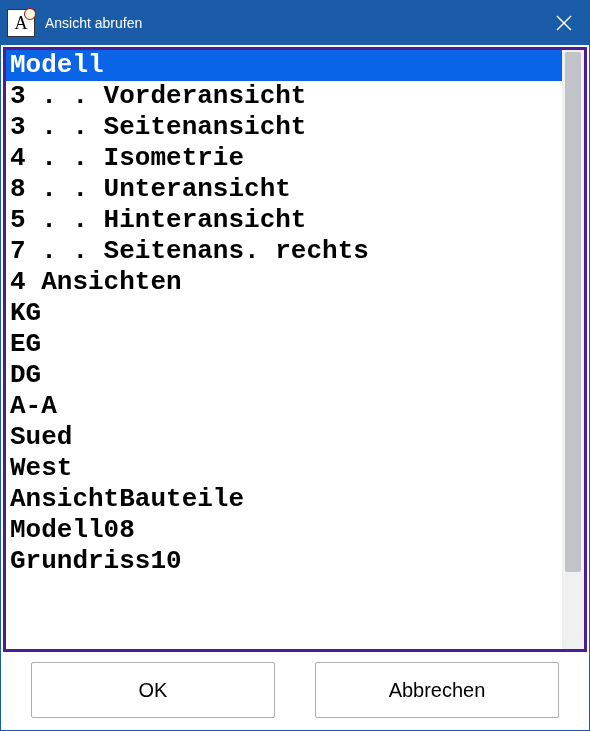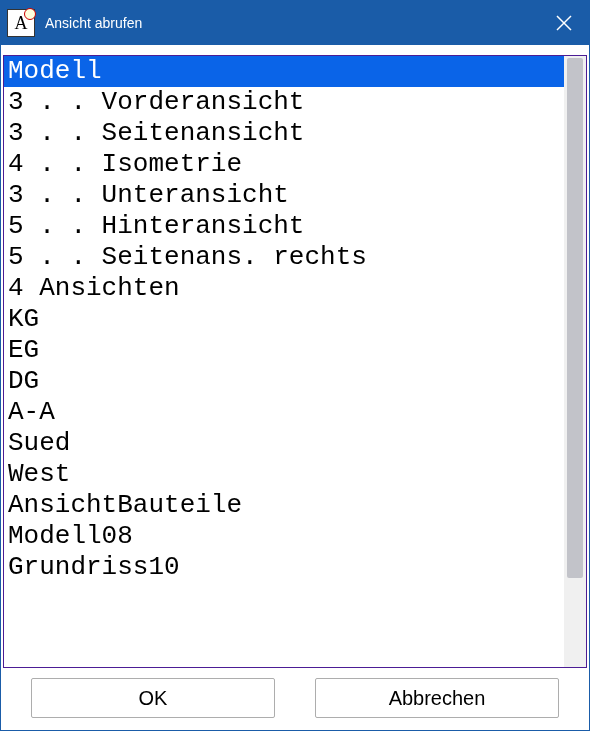--- a/index.html
+++ b/index.html
@@ -74,25 +74,26 @@
     }
     .content {
       flex: 1;
       display: flex;
       flex-direction: column;
       background: #fff;
       min-height: 0;
     }
     .listbox-container {
       flex: 1;
-      border: 1px solid #4c1d95;
-      margin: 10px 2px 0 2px;
+      border: 3px solid #4c1d95;
+      margin: 2px 2px 0 2px;
       position: relative;
       overflow: hidden;
       min-height: 0;
+      font-weight: bold;
     }
     .listbox {
       position: absolute;
       top: 0;
       left: 0;
       right: 22px;
       bottom: 0;
       overflow: hidden;
       background: #fff;
     }
@@ -128,21 +129,21 @@
     }
     .button-row {
       display: flex;
       justify-content: space-around;
       padding: 10px 30px 12px 30px;
       gap: 40px;
       flex-shrink: 0;
     }
     .dialog-button {
       flex: 1;
-      height: 40px;
+      height: 56px;
       background: #fff;
       border: 1px solid #adadad;
       font-family: "Segoe UI", Tahoma, sans-serif;
       font-size: 20px;
       color: #000;
       cursor: pointer;
       border-radius: 2px;
     }
   </style>
 </head>
@@ -162,23 +163,23 @@
     </div>
   </div>
 
   <div class="content">
     <div class="listbox-container">
       <div class="listbox" id="listbox">
           <div class="list-item selected">Modell</div>
           <div class="list-item">3 . . Vorderansicht</div>
           <div class="list-item">3 . . Seitenansicht</div>
           <div class="list-item">4 . . Isometrie</div>
-          <div class="list-item">3 . . Unteransicht</div>
+          <div class="list-item">8 . . Unteransicht</div>
           <div class="list-item">5 . . Hinteransicht</div>
-          <div class="list-item">5 . . Seitenans. rechts</div>
+          <div class="list-item">7 . . Seitenans. rechts</div>
           <div class="list-item">4 Ansichten</div>
           <div class="list-item">KG</div>
           <div class="list-item">EG</div>
           <div class="list-item">DG</div>
           <div class="list-item">A-A</div>
           <div class="list-item">Sued</div>
           <div class="list-item">West</div>
           <div class="list-item">AnsichtBauteile</div>
           <div class="list-item">Modell08</div>
           <div class="list-item">Grundriss10</div>

